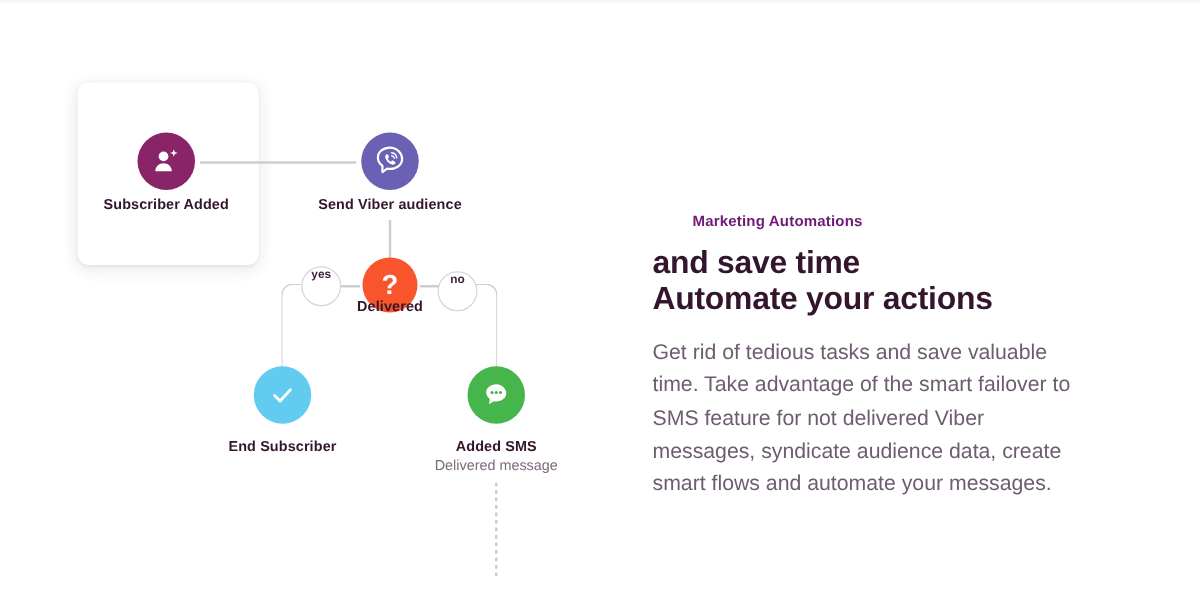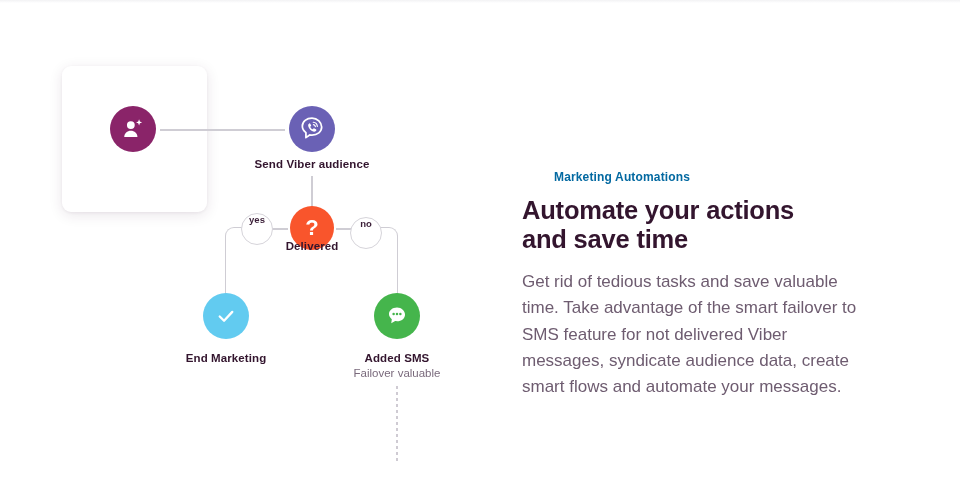--- a/index.html
+++ b/index.html
@@ -138,21 +138,21 @@
 
   
   .panel {
     position: absolute;
     left: 522px; top: 170px;
     width: 360px;
   }
   .eyebrow {
     font-size: 12px;
     font-weight: bold;
-    color: #0369a1;
+    color: #701a75;
     letter-spacing: 0.15px;
     margin: 0 0 12px 0;
     padding-left: 32px;
   }
   .headline {
     font-size: 25.5px;
     font-weight: bold;
     color: #33152E;
     line-height: 1.12;
     letter-spacing: -0.2px;
@@ -186,20 +186,21 @@
 
   <div class="dotted-tail"></div>
 
   <div class="node-circle c-subscriber">
     <svg width="26" height="26" viewBox="0 0 24 24">
       <circle cx="10" cy="8.4" r="3.6" fill="#ffffff"></circle>
       <path d="M3.9 19.4c0-3.5 2.8-5.9 6.1-5.9s6.1 2.4 6.1 5.9z" fill="#ffffff"></path>
       <path d="M17.6 3.1l0.75 2.05 2.05 0.75-2.05 0.75-0.75 2.05-0.75-2.05-2.05-0.75 2.05-0.75z" fill="#ffffff"></path>
     </svg>
   </div>
+  <div class="node-label lbl-subscriber">Subscriber Added</div>
 
   <div class="node-circle c-viber">
     <svg width="28" height="28" viewBox="0 0 24 24">
       <path d="M12 2.6c-4.6 0-8.3 2.9-8.3 6.9 0 2.3 1.2 4.3 3.1 5.6v4.3l3.2-2.3c0.65 0.12 1.32 0.18 2 0.18 4.6 0 8.3-2.9 8.3-6.9S16.6 2.6 12 2.6z" fill="none" stroke="#ffffff" stroke-width="1.5" stroke-linejoin="round"></path>
       <path d="M9.4 7.1c0.45-0.25 0.85-0.1 1.1 0.35l0.7 1.25c0.2 0.36 0.12 0.72-0.22 0.96l-0.35 0.25c-0.1 0.07-0.12 0.16-0.07 0.3 0.3 0.85 1.15 1.7 2 2 0.14 0.05 0.23 0.03 0.3-0.07l0.25-0.35c0.24-0.34 0.6-0.42 0.96-0.22l1.25 0.7c0.45 0.25 0.6 0.65 0.35 1.1-0.35 0.62-1.05 1.05-1.75 0.95-2.45-0.35-4.85-2.75-5.2-5.2-0.1-0.7 0.33-1.4 0.95-1.75z" fill="#ffffff"></path>
       <path d="M13.1 6.2c1.9 0.2 3.3 1.6 3.5 3.5" fill="none" stroke="#ffffff" stroke-width="1" stroke-linecap="round"></path>
       <path d="M13.2 8.2c0.95 0.15 1.55 0.75 1.7 1.7" fill="none" stroke="#ffffff" stroke-width="1" stroke-linecap="round"></path>
     </svg>
   </div>
   <div class="node-label lbl-viber">Send Viber audience</div>
@@ -214,35 +215,35 @@
   </div>
   <div class="badge badge-no">
     <span>no</span>
   </div>
 
   <div class="node-circle c-end">
     <svg width="26" height="26" viewBox="0 0 24 24">
       <path d="M6.2 12.4l4 4 7.6-8.2" fill="none" stroke="#ffffff" stroke-width="2.1" stroke-linecap="round" stroke-linejoin="round"></path>
     </svg>
   </div>
-  <div class="node-label lbl-end">End Marketing</div>
+  <div class="node-label lbl-end">End Subscriber</div>
 
   <div class="node-circle c-sms">
     <svg width="26" height="26" viewBox="0 0 24 24">
       <path d="M12 4.1c-4.2 0-7.4 2.7-7.4 6.1 0 1.9 1 3.6 2.6 4.7l-0.5 3.9 3.6-2.1c0.55 0.1 1.12 0.15 1.7 0.15 4.2 0 7.4-2.7 7.4-6.1S16.2 4.1 12 4.1z" fill="#ffffff"></path>
       <circle cx="8.9" cy="10.2" r="1.15" fill="#45B54C"></circle>
       <circle cx="12" cy="10.2" r="1.15" fill="#45B54C"></circle>
       <circle cx="15.1" cy="10.2" r="1.15" fill="#45B54C"></circle>
     </svg>
   </div>
   <div class="node-label lbl-sms">Added SMS</div>
-  <div class="node-sublabel lbl-sms-sub">Failover valuable</div>
+  <div class="node-sublabel lbl-sms-sub">Delivered message</div>
 
 </div>
 
 <div class="panel">
   <div class="eyebrow">Marketing Automations</div>
   <h1 class="headline">
+    <span class="line">and save time</span>
     <span class="line">Automate your actions</span>
-    <span class="line">and save time</span>
   </h1>
   <p class="body-copy">Get rid of tedious tasks and save valuable time. Take advantage of the smart failover to SMS feature for not delivered Viber messages, syndicate audience data, create smart flows and automate your messages.</p>
 </div>
 
 </body></html>

